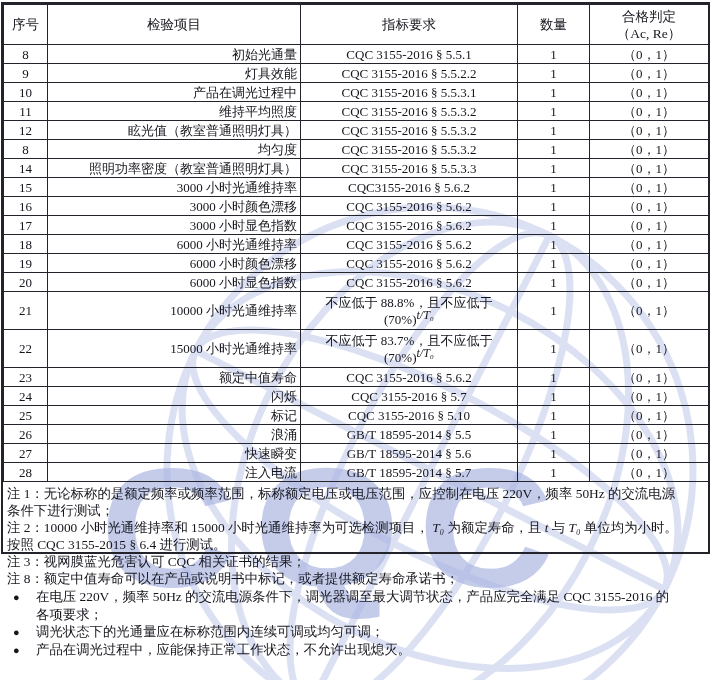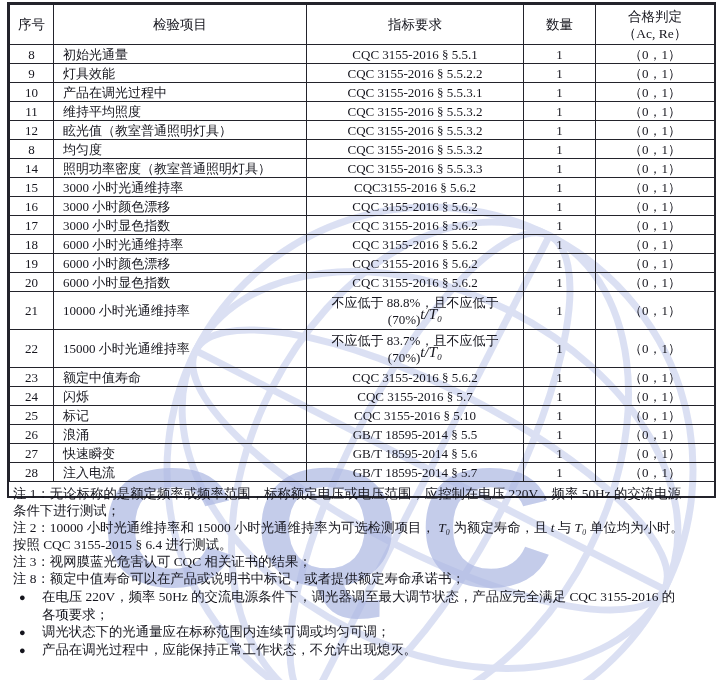--- a/index.html
+++ b/index.html
@@ -10,36 +10,36 @@
   
   .wm-globe{position:absolute;left:60px;top:180px;z-index:0;pointer-events:none;opacity:.5;}
   .wm-letters{
     position:absolute;left:100px;top:448px;z-index:0;pointer-events:none;
     font-family:"Liberation Sans","DejaVu Sans",sans-serif;font-weight:bold;
     font-size:168px;line-height:160px;letter-spacing:16px;
     transform:scaleX(1.12);transform-origin:left center;opacity:.72;
   }
   
   .frame{
-    position:absolute;left:7px;top:2px;width:709px;height:496px;
+    position:absolute;left:1px;top:2px;width:709px;height:552px;
     border:2px solid #23232b;box-sizing:border-box;z-index:1;
   }
   table.spec{border-collapse:collapse;table-layout:fixed;width:705px;}
   .spec col.c1{width:44px}.spec col.c2{width:253px}.spec col.c3{width:217px}
   .spec col.c4{width:72px}.spec col.c5{width:119px}
   .spec th,.spec td{
     border:1px solid #23232b;padding:0 3px;font-size:13px;line-height:17px;
     text-align:center;vertical-align:middle;overflow:hidden;white-space:nowrap;
     font-weight:normal;background:transparent;
   }
   .spec thead th{height:39px;font-size:13.5px;}
   .spec tbody tr{height:19px;}
   .spec tbody tr.tall{height:38px;}
-  .spec td.c-item{text-align:left;padding-left:9px;font-family:Liberation Serif, serif;}
-  sup.exp{font-size:15px;font-style:italic;line-height:0;}
+  .spec td.c-item{text-align:right;padding-left:9px;font-family:Liberation Serif, serif;}
+  sup.exp{font-size:12px;font-style:italic;line-height:0;}
   
   .notes{padding:3px 21px 0 4px;font-size:13.4px;line-height:17.1px;}
   .note-line{white-space:nowrap;overflow:hidden;}
   .note-line.cont{padding-left:29px;}
   .note-line .bullet{display:inline-block;width:23px;padding-left:6px;font-size:11px;}
   .note-line i{font-style:italic;}
 </style>
 </head>
 <body>
 

